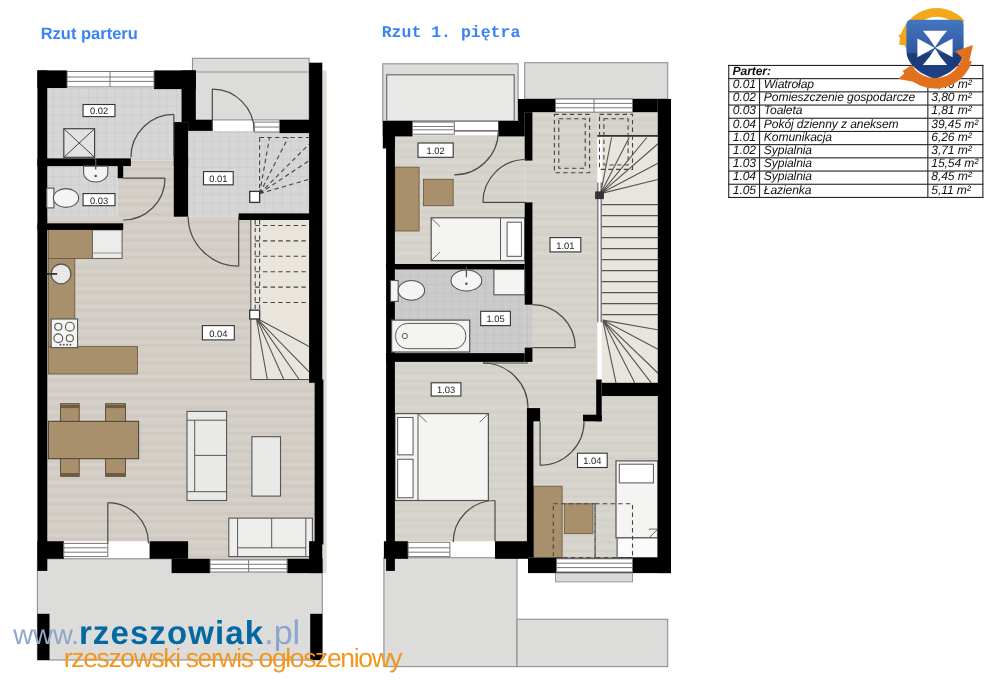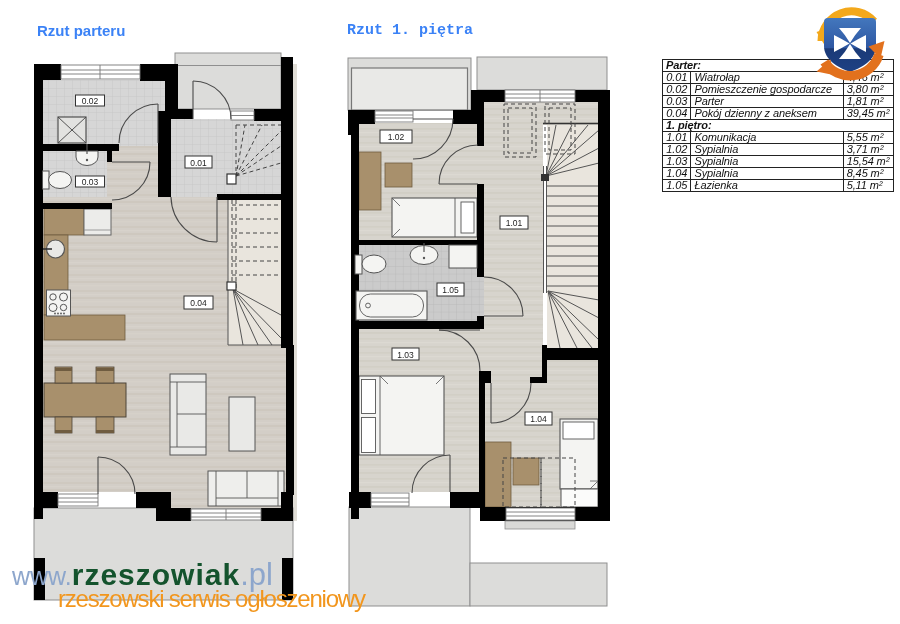--- a/index.html
+++ b/index.html
@@ -8,21 +8,21 @@
   .title{position:absolute;font-weight:bold;font-size:15px;color:#3b82f6;}
   #plans{z-index:3;}
   #tbl{position:absolute;left:662px;top:59px;width:232px;border-collapse:collapse;
        font-size:11px;letter-spacing:-0.1px;color:#111;z-index:1;font-style:italic;}
   #tbl td{border:1px solid #222;padding:0 3px;height:11px;line-height:10.5px;white-space:nowrap;}
   #tbl td.num{width:20px;text-align:center;}
   #tbl td.nm{width:143px;margin-left:32px;}
   #tbl td.ar{width:30px;}
   #tbl td.hd{font-weight:bold;}
   .wm-blue{position:absolute;left:12px;top:557px;color:#8da6cc;font-size:25px;letter-spacing:0px;z-index:5;white-space:nowrap;}
-  .wm-blue b{color:#14532d;font-size:30px;letter-spacing:1px;}
+  .wm-blue b{color:#0369a1;font-size:30px;letter-spacing:1px;}
   .wm-blue .pl{font-size:31px;}
   .wm-org{position:absolute;left:12px;top:585px;color:#f2961d;font-size:24px;letter-spacing:-1.2px;z-index:5;white-space:nowrap;margin-left:46px;}
 </style>
 </head>
 <body>
 <div id="page">
 
   <div class="title" style="left:37px;top:22px;">Rzut parteru</div>
 
   <div class="title" style="left:347px;top:22px;font-family:Liberation Mono, monospace;">Rzut 1. piętra</div>
@@ -513,35 +513,32 @@
           <td class="nm">Wiatrołap</td>
           <td class="ar">4,46 m²</td>
         </tr>
     <tr>
           <td class="num">0.02</td>
           <td class="nm">Pomieszczenie gospodarcze</td>
           <td class="ar">3,80 m²</td>
         </tr>
     <tr>
           <td class="num">0.03</td>
-          <td class="nm">Parter</td>
+          <td class="nm">Toaleta</td>
           <td class="ar">1,81 m²</td>
         </tr>
     <tr>
           <td class="num">0.04</td>
           <td class="nm">Pokój dzienny z aneksem</td>
           <td class="ar">39,45 m²</td>
         </tr>
     <tr>
-          <td class="hd" colspan="3">1. piętro:</td>
-        </tr>
-    <tr>
           <td class="num">1.01</td>
           <td class="nm">Komunikacja</td>
-          <td class="ar">5,55 m²</td>
+          <td class="ar">6,26 m²</td>
         </tr>
     <tr>
           <td class="num">1.02</td>
           <td class="nm">Sypialnia</td>
           <td class="ar">3,71 m²</td>
         </tr>
     <tr>
           <td class="num">1.03</td>
           <td class="nm">Sypialnia</td>
           <td class="ar">15,54 m²</td>

